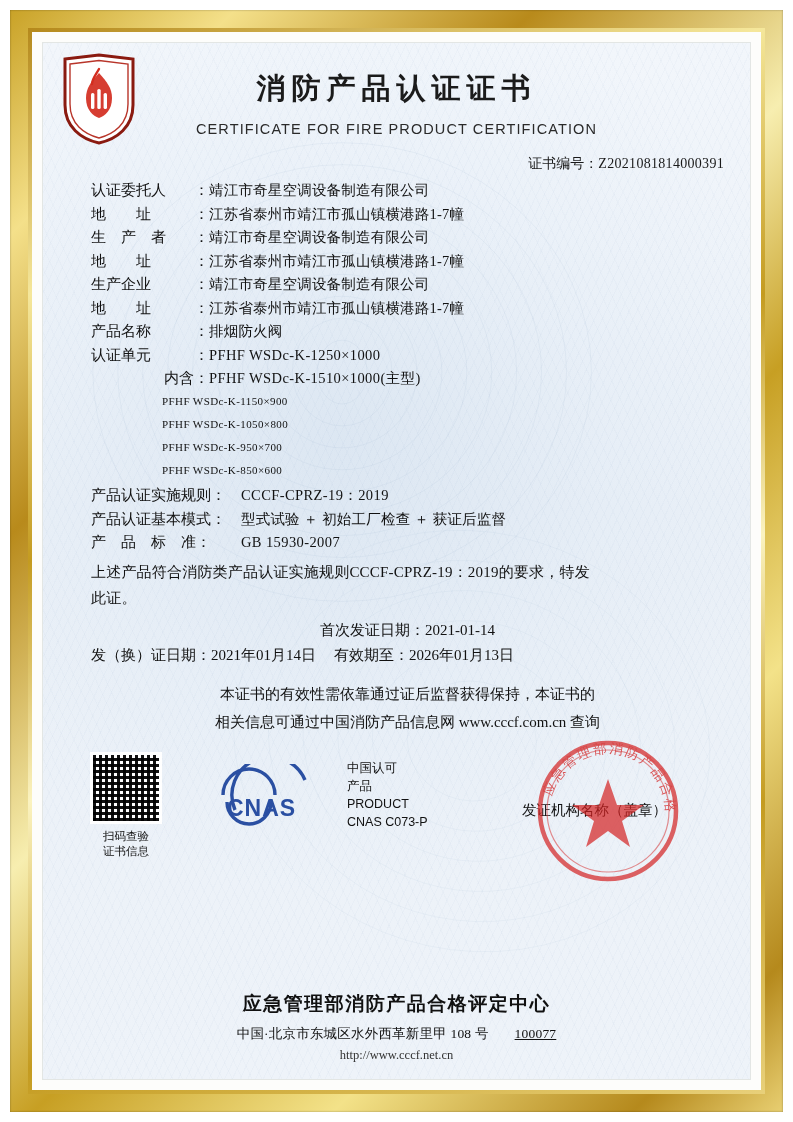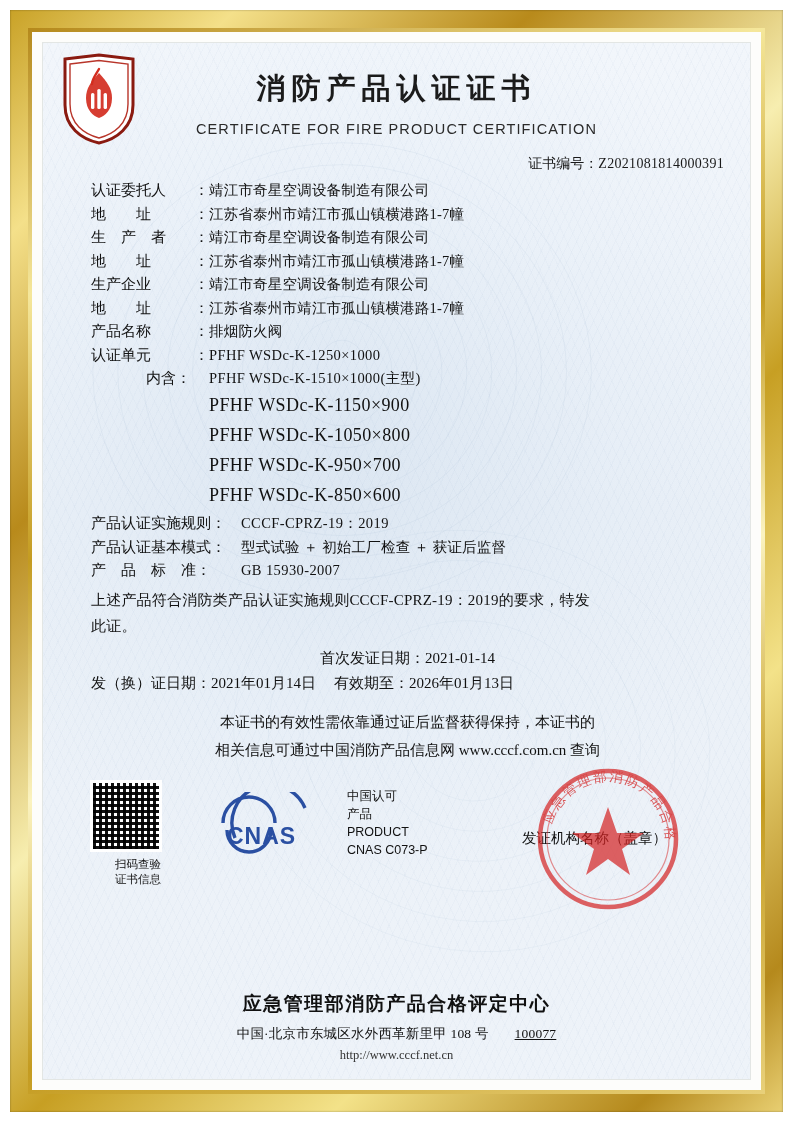--- a/index.html
+++ b/index.html
@@ -131,28 +131,28 @@
     letter-spacing: .4px;
   }
   .sub-row {
     display: flex;
     margin-bottom: 10px;
   }
   .sub-lbl {
     width: 118px;
     flex: 0 0 118px;
     text-align: right;
-    padding-right: 18px;
+    padding-right: 0;
     box-sizing: border-box;
   }
   .unit-list { margin-top: 2px; }
   .unit-item {
-    margin-left: 118px;
+    margin-left: 71px;
     margin-bottom: 12px;
-    font-size: 18px;
+    font-size: 11px;
     letter-spacing: .4px;
   }
 
   .statement {
     margin-top: 4px;
     font-size: 15px;
     line-height: 1.75;
   }
   .statement .mixed { letter-spacing: .2px; }
 
@@ -197,21 +197,20 @@
       repeating-linear-gradient(0deg,#111 0 3px,#fff 3px 6px);
     background-blend-mode: multiply;
     border: 2px solid #fff;
     outline: 1px solid #fff;
   }
   .qr-cap {
     margin-top: 6px;
     font-size: 11.5px;
     line-height: 1.35;
     color: #111;
-    text-align: right;
   }
   .cnas {
     position: absolute;
     left: 170px;
     top: 6px;
     display: flex;
     align-items: center;
     gap: 12px;
   }
   .cnas-logo {

